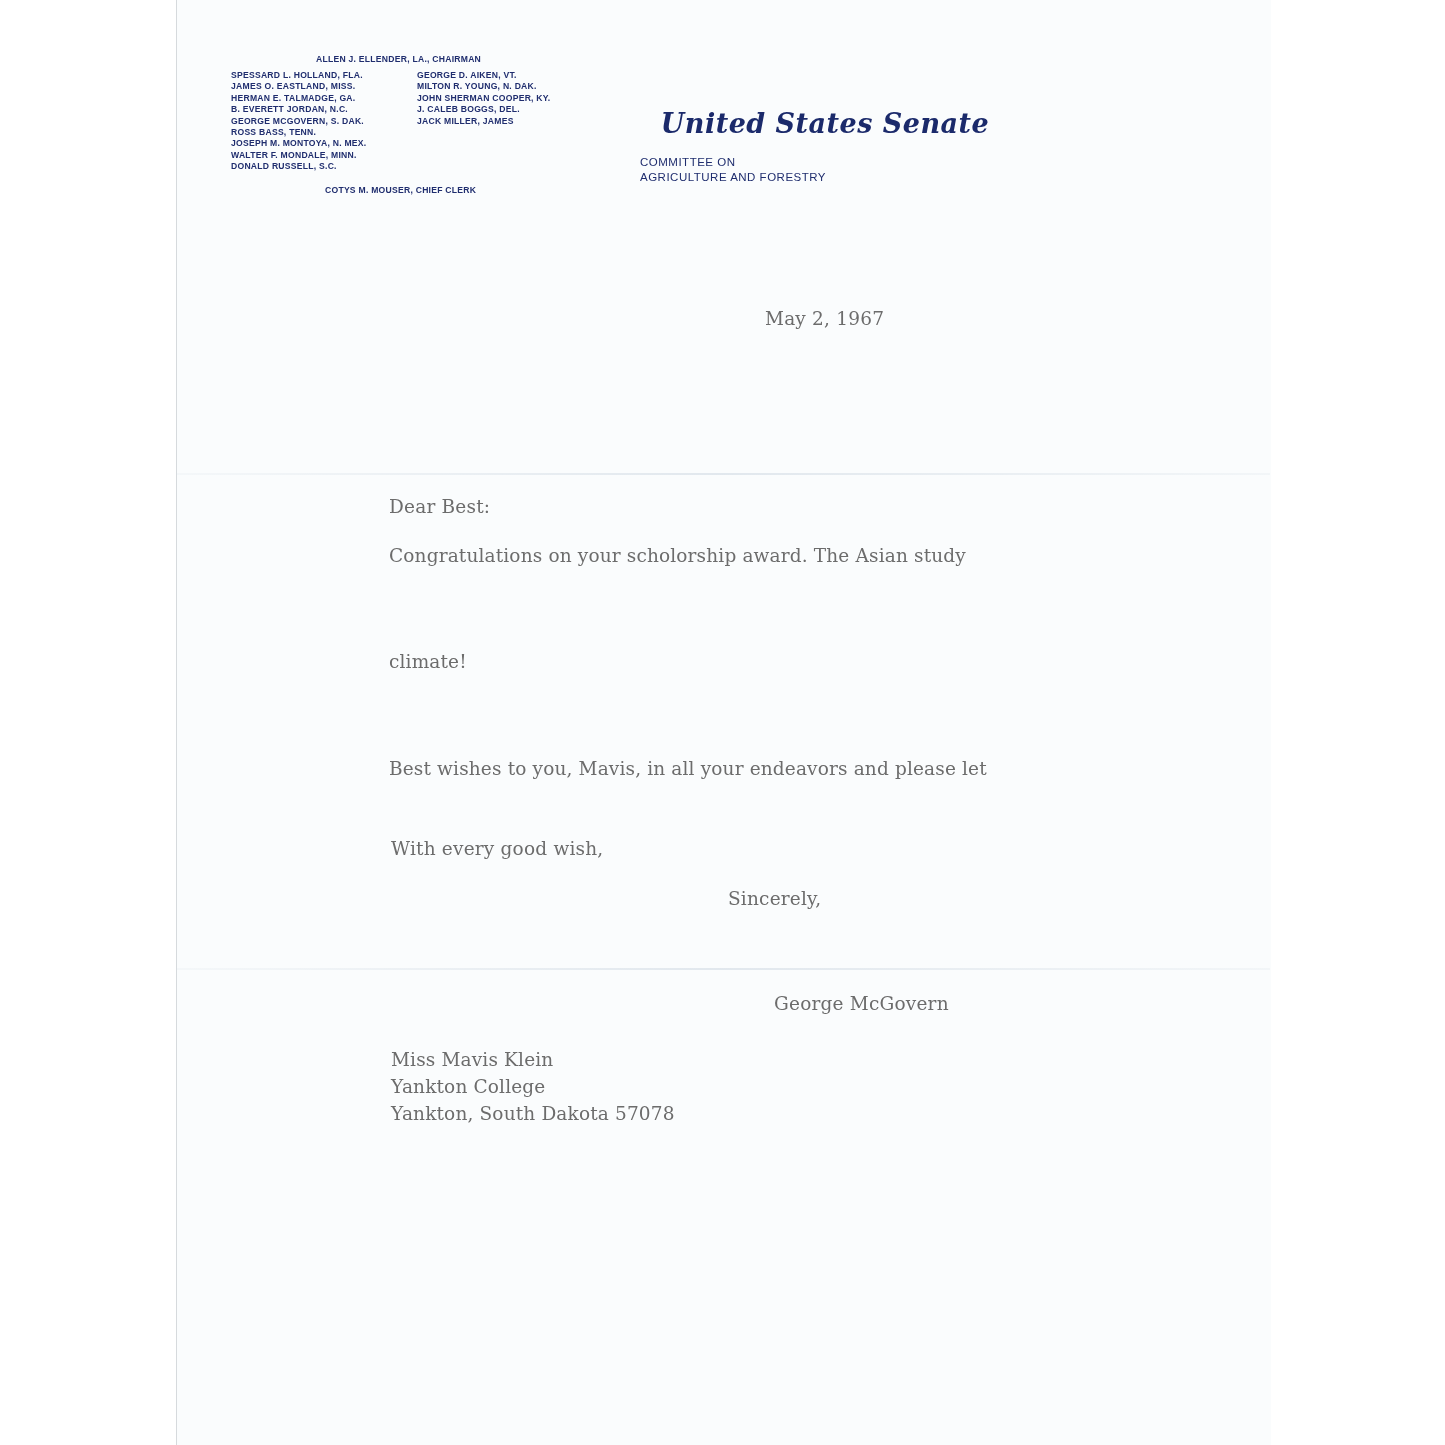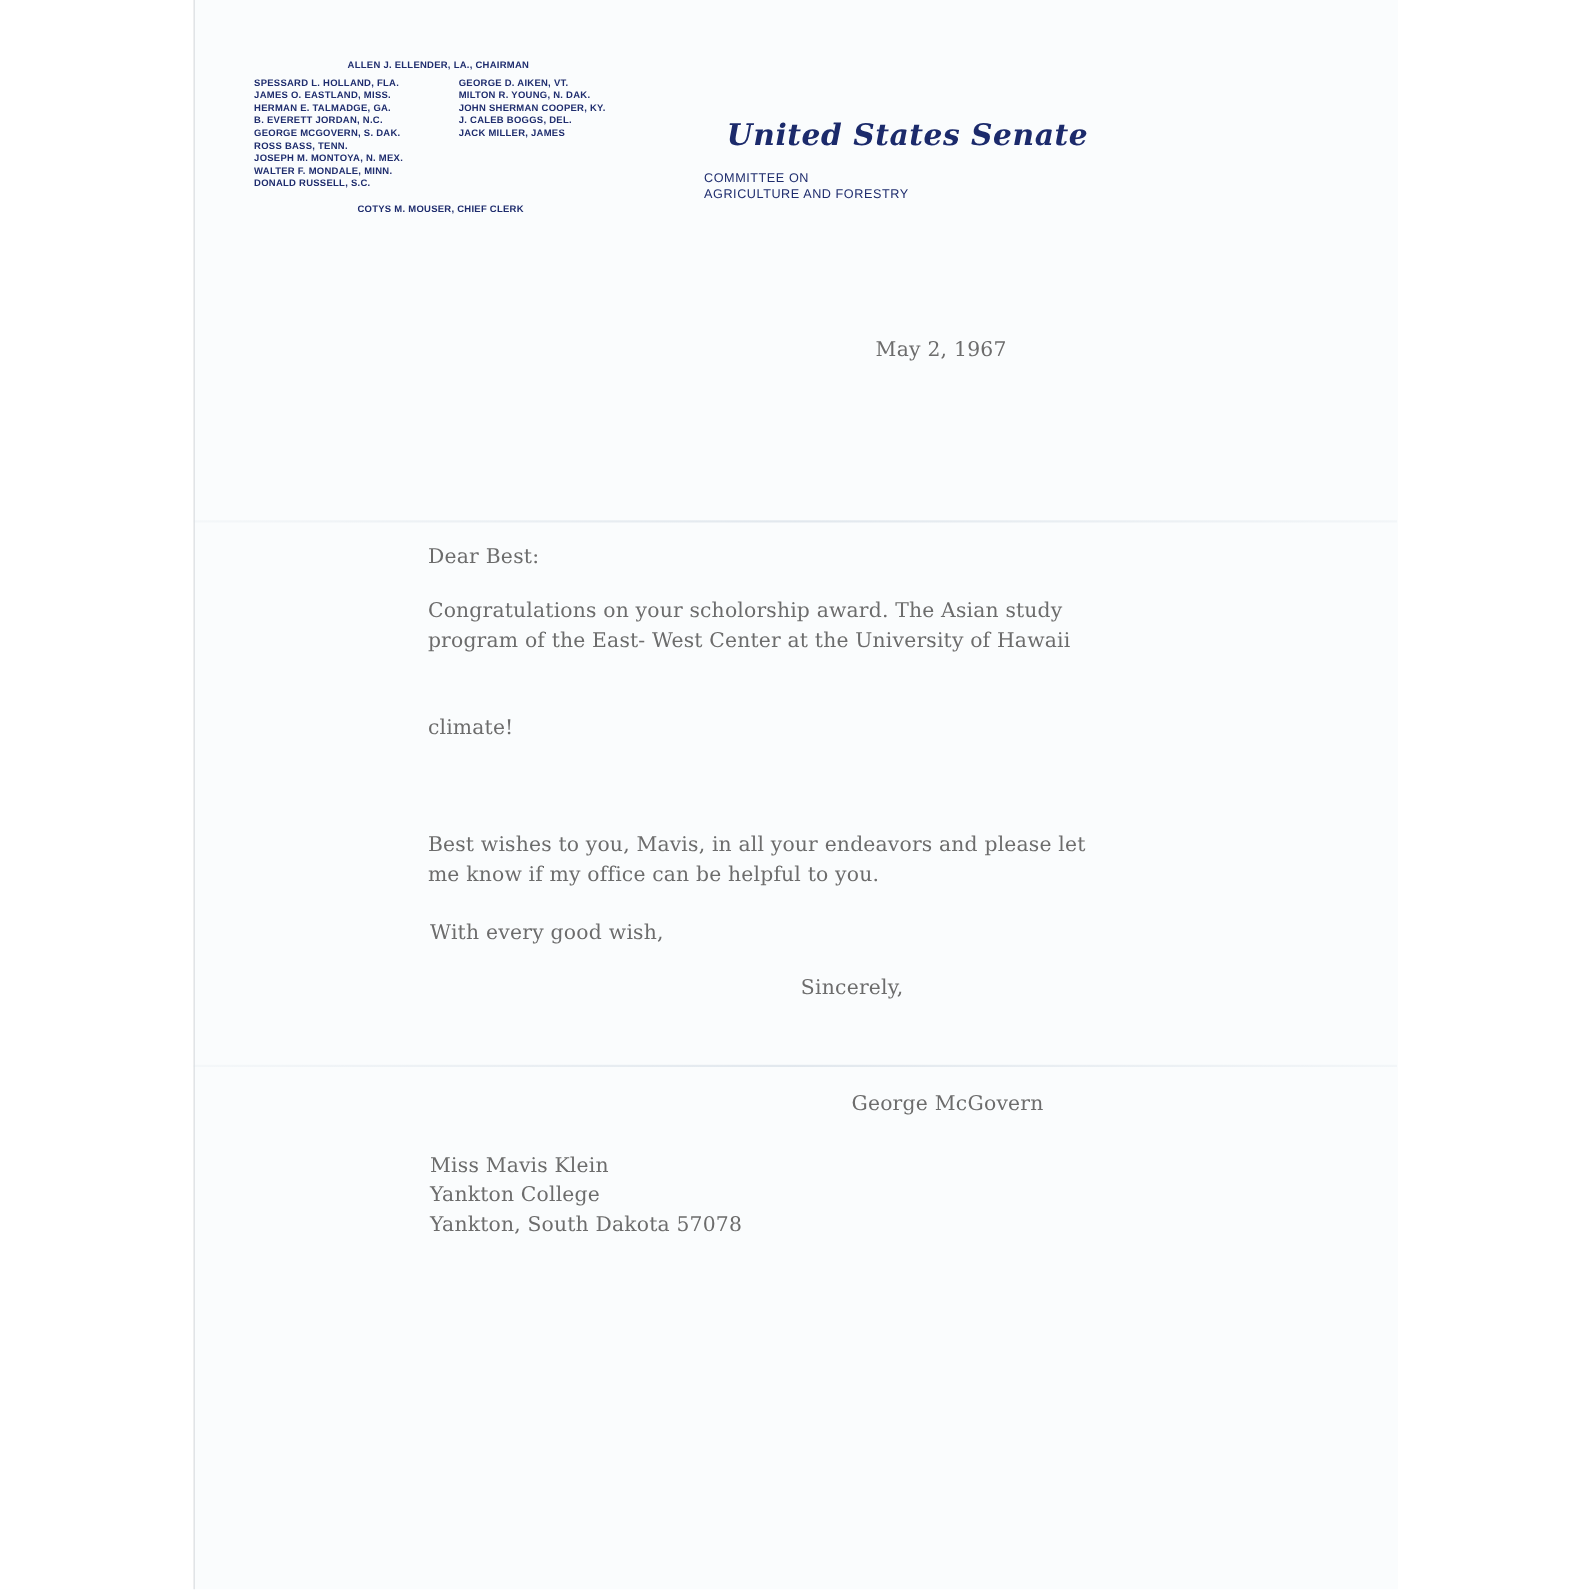--- a/index.html
+++ b/index.html
@@ -114,36 +114,34 @@
 </div>
 
 <div class="letterhead-text" style="left:325px; top:185px;">COTYS M. MOUSER, CHIEF CLERK</div>
 
 <div class="senate-title">United States Senate</div>
 <div class="committee">
   <div>COMMITTEE ON</div>
   <div>AGRICULTURE AND FORESTRY</div>
 </div>
 
-<div class="typed" style="left:796px; top:308px;">May 2, 1967</div>
+<div class="typed" style="left:765px; top:308px;">May 2, 1967</div>
 
 <div class="typed" style="left:389px; top:496px;">Dear Best:</div>
 
 <div class="body-para" style="top:542px;">
   <div>Congratulations on your scholorship award.  The Asian study</div>
-  <div>program of the East- West Center at the University of Hawaii</div>
 </div>
 
 <div class="body-para" style="top:648px;">
   <div>climate!</div>
 </div>
 
 <div class="body-para" style="top:755px;">
   <div>Best wishes to you, Mavis, in all your endeavors and please let</div>
-  <div>me know if my office can be helpful to you.</div>
 </div>
 
 <div class="typed" style="left:391px; top:838px;">With every good wish,</div>
 
 <div class="typed" style="left:728px; top:888px;text-align:center;">Sincerely,</div>
 
 <div class="typed" style="left:774px; top:993px;">George McGovern</div>
 
 <div class="body-para" style="top:1046px; left:391px;">
   <div>Miss Mavis Klein</div>

